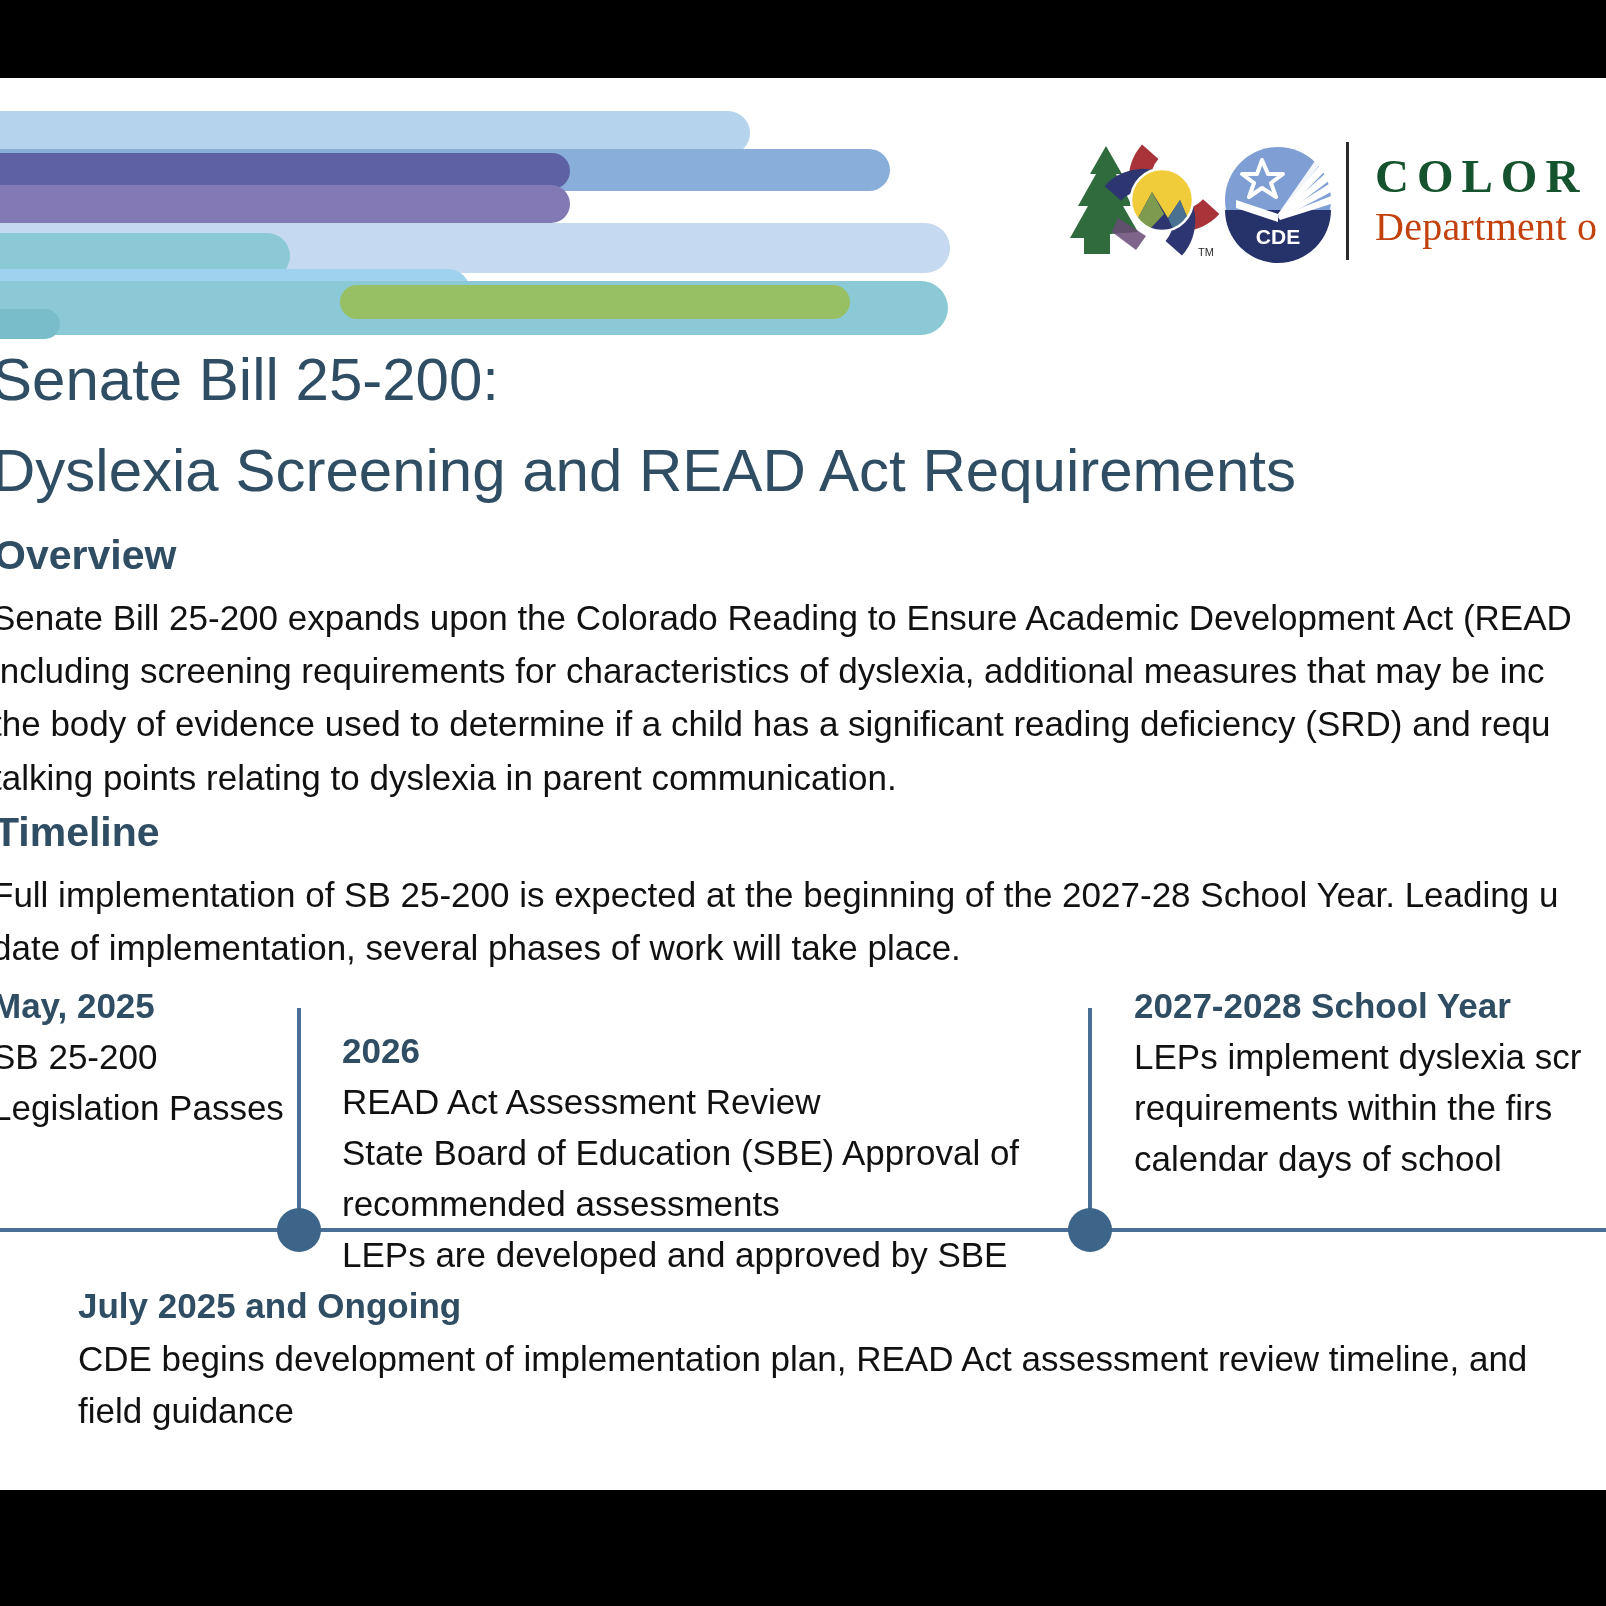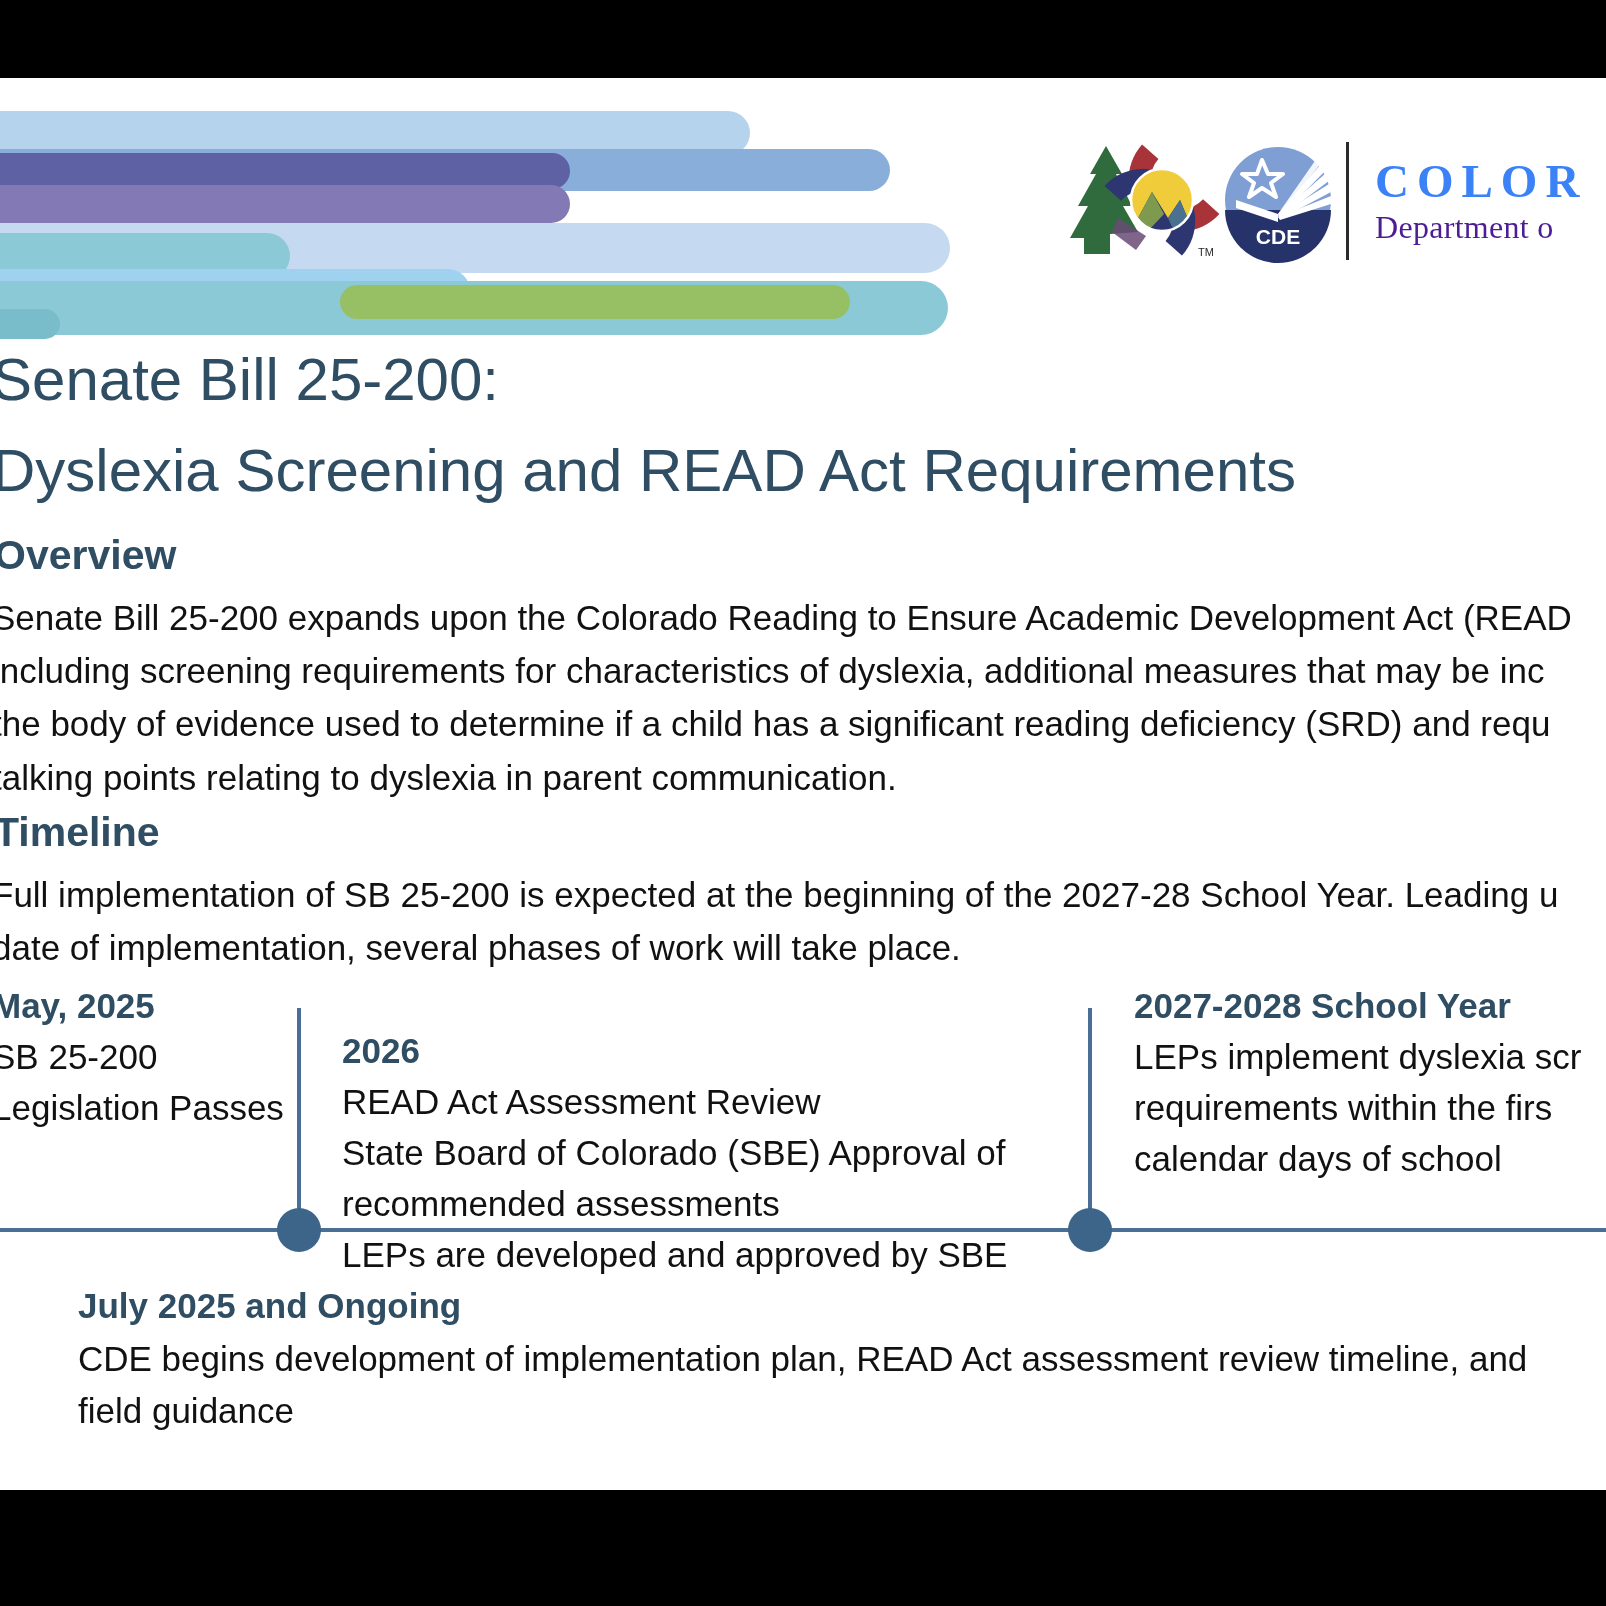--- a/index.html
+++ b/index.html
@@ -71,27 +71,27 @@
     background: #2b2b2b;
     margin: 0 26px 0 6px;
     flex: none;
   }
   #logo-wordmark { flex: none; white-space: nowrap; }
   #logo-wordmark .wm-top {
     font-family: "Liberation Serif", serif;
     font-weight: bold;
     font-size: 47px;
     letter-spacing: 8px;
-    color: #3b82f6;
+    color: #14532d;
     line-height: 1.12;
   }
   #logo-wordmark .wm-bottom {
     font-family: "Liberation Serif", serif;
-    font-size: 32px;
-    color: #4c1d95;
+    font-size: 40px;
+    color: #c2410c;
     line-height: 1.25;
     letter-spacing: 0.3px;
   }
 
   
   #title-wrap {
     position: absolute;
     left: -8px;
     top: 256px;
     width: 1500px;
@@ -308,21 +308,21 @@
       <div class="tl-dot dot2"></div>
 
       <div id="tl-col-1" class="tl-col">
           <div class="tl-label">May, 2025</div>
           <div class="tl-item">SB 25-200</div>
           <div class="tl-item">Legislation Passes</div>
         </div>
       <div id="tl-col-2" class="tl-col">
           <div class="tl-label">2026</div>
           <div class="tl-item">READ Act Assessment Review</div>
-          <div class="tl-item">State Board of Colorado (SBE) Approval of</div>
+          <div class="tl-item">State Board of Education (SBE) Approval of</div>
           <div class="tl-item">recommended assessments</div>
           <div class="tl-item">LEPs are developed and approved by SBE</div>
         </div>
       <div id="tl-col-3" class="tl-col">
           <div class="tl-label">2027-2028 School Year</div>
           <div class="tl-item">LEPs implement dyslexia scr</div>
           <div class="tl-item">requirements within the firs</div>
           <div class="tl-item">calendar days of school</div>
         </div>
     </div>

